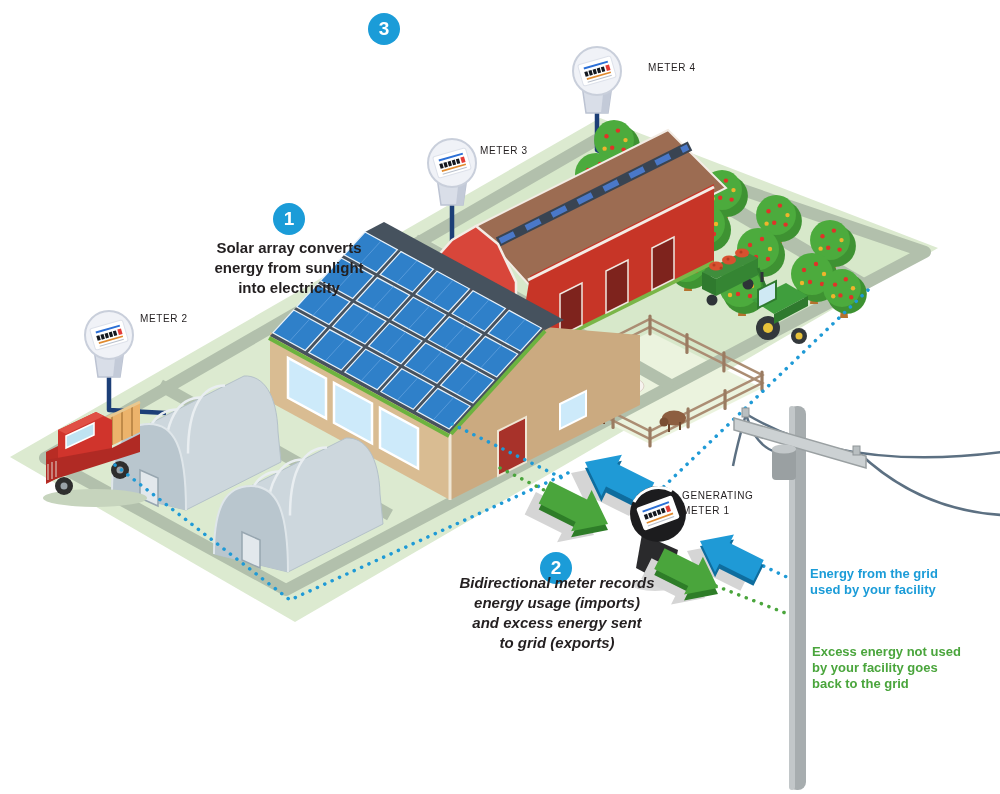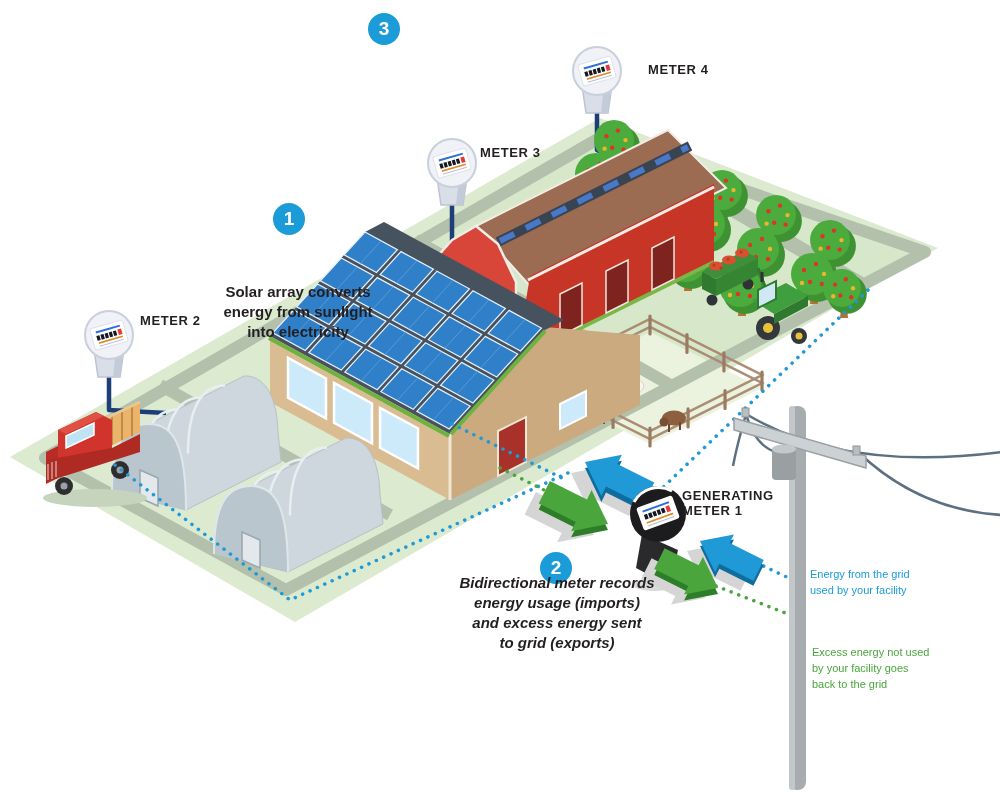--- a/index.html
+++ b/index.html
@@ -6,23 +6,23 @@
     --accent-blue:#1b9cd8; --text-dark:#231f20; --arrow-green:#4aa53c;
   }
   html,body{margin:0;padding:0;background:#fff;}
   .stage{position:relative;width:1000px;height:794px;background:#fff;overflow:hidden;
          font-family:"Liberation Sans", sans-serif;}
   .stage svg{position:absolute;left:0;top:0;}
   .badge{position:absolute;width:32px;height:32px;border-radius:50%;background:var(--accent-blue);
          color:#fff;font-size:19px;font-weight:bold;display:flex;align-items:center;justify-content:center;}
   .step-text{position:absolute;color:var(--text-dark);font-size:15px;line-height:20px;font-weight:bold;
              text-align:center;white-space:pre-line;}
-  .meter-label{position:absolute;color:var(--text-dark);font-size:13px;font-weight:bold;letter-spacing:0.6px;
+  .meter-label{position:absolute;color:var(--text-dark);font-size:10px;font-weight:normal;letter-spacing:0.6px;
                white-space:pre-line;}
-  .flow-label{position:absolute;font-size:11px;line-height:16px;font-weight:normal;white-space:pre-line;}
+  .flow-label{position:absolute;font-size:13px;line-height:16px;font-weight:bold;white-space:pre-line;}
   .flow-blue{color:var(--accent-blue);}
   .flow-green{color:var(--arrow-green);}
   .center{}
 </style>
 </head>
 <body>
 
 <div class="stage">
 
 <svg width="1000" height="794" viewBox="0 0 1000 794">
@@ -529,21 +529,21 @@
             <line x1="-12" y1="5" x2="13" y2="5" stroke="#e08a2e" stroke-width="1.6"></line>
             <line x1="-12" y1="8.2" x2="13" y2="8.2" stroke="#b9c0cc" stroke-width="1.1"></line>
           </g>
         </g>
       </g>
 </svg>
 
 <div class="badge" style="left:368px;top:13px;">3</div>
 
 <div class="badge" style="left:273px;top:203px;">1</div>
-<div class="step-text" style="left:189px;top:238px;width:218px;margin-top:44px;">Solar array converts
+<div class="step-text" style="left:180px;top:238px;width:218px;">Solar array converts
 energy from sunlight
 into electricity</div>
 
 <div class="badge" style="left:540px;top:552px;">2</div>
 <div class="step-text" style="left:415px;top:573px;width:284px;font-style:italic;">Bidirectional meter records
 energy usage (imports)
 and excess energy sent
 to grid (exports)</div>
 
 <div class="meter-label" style="left:140px;top:313px;text-align:right;">METER 2</div>

